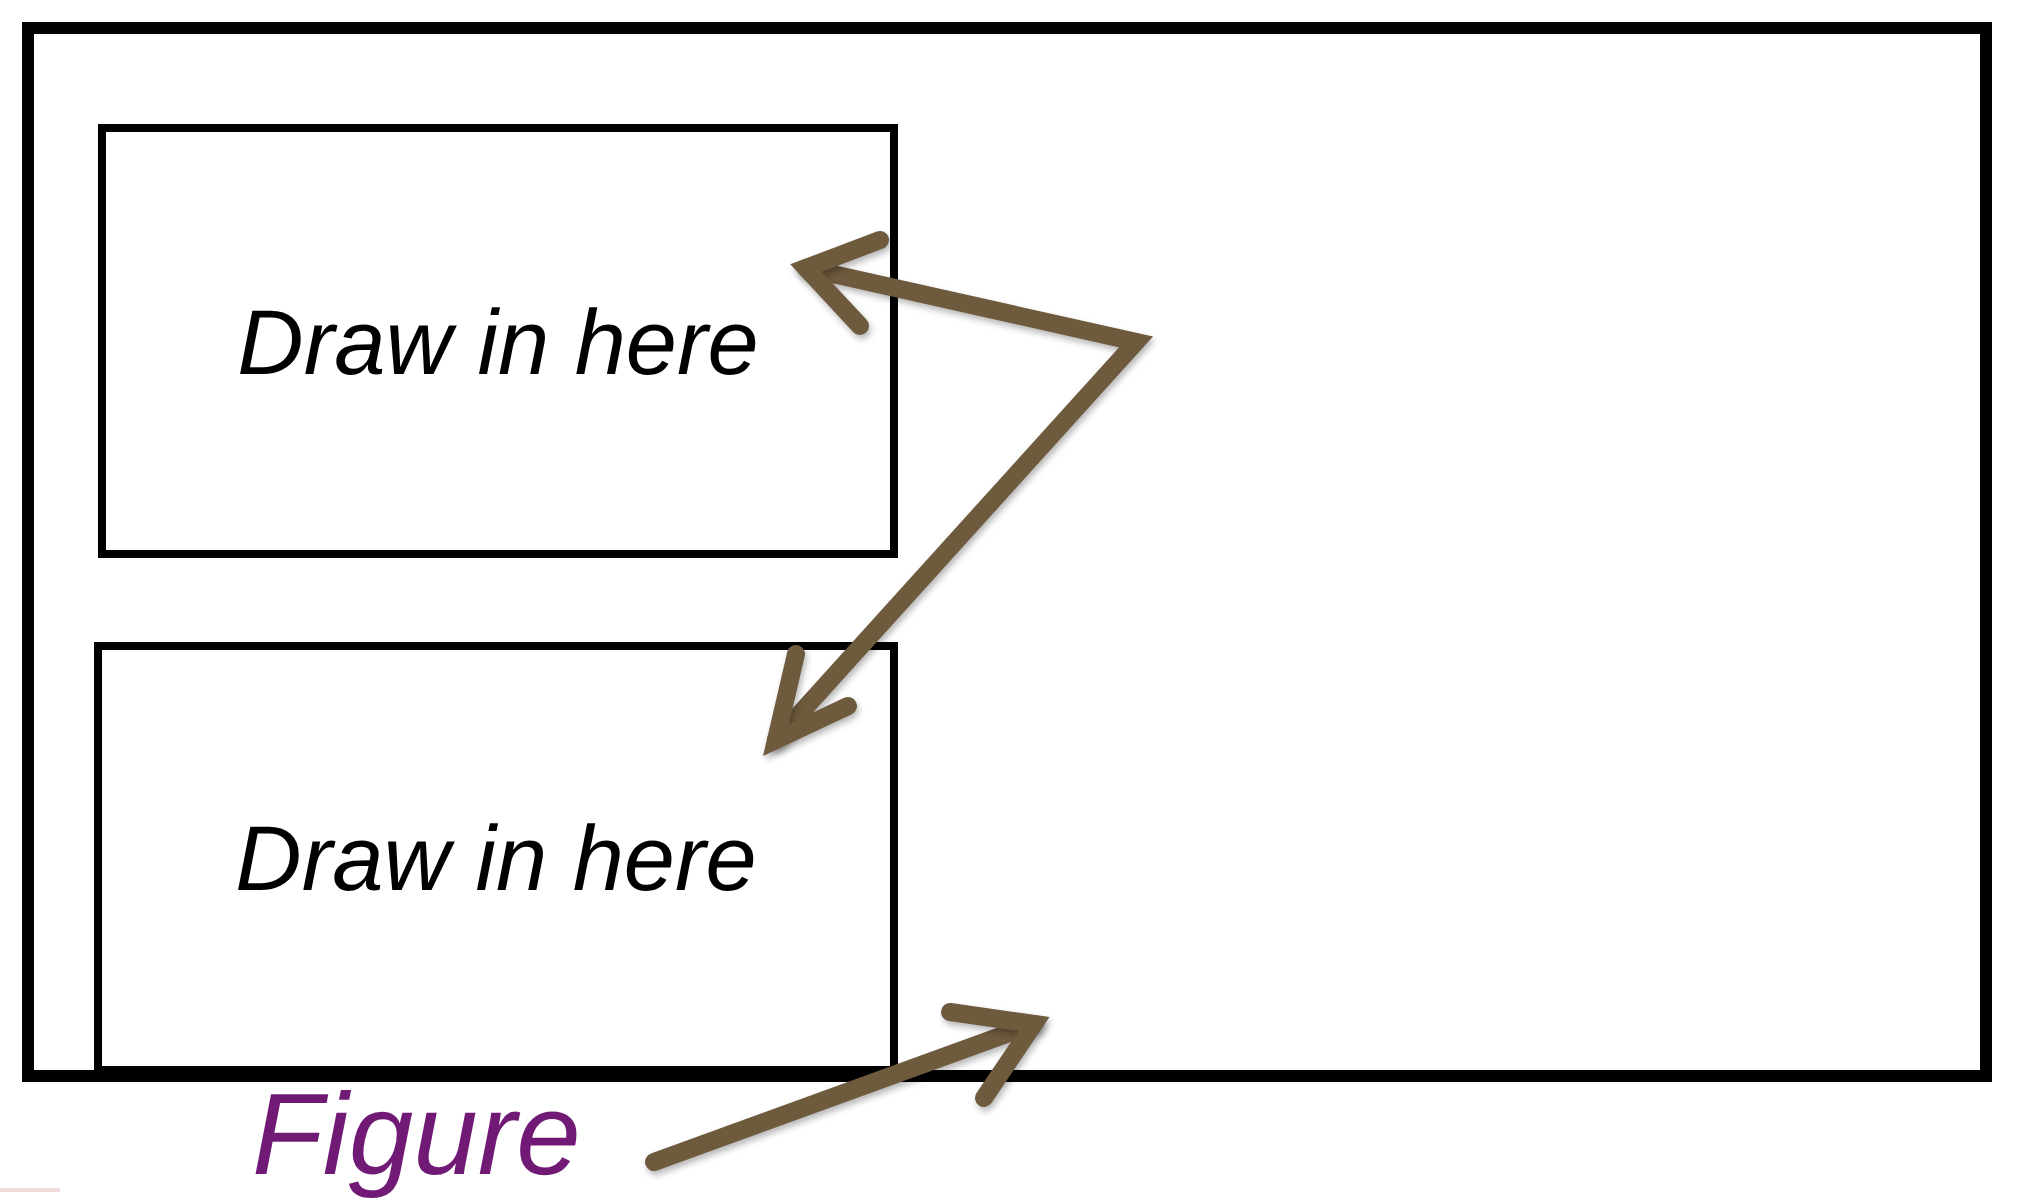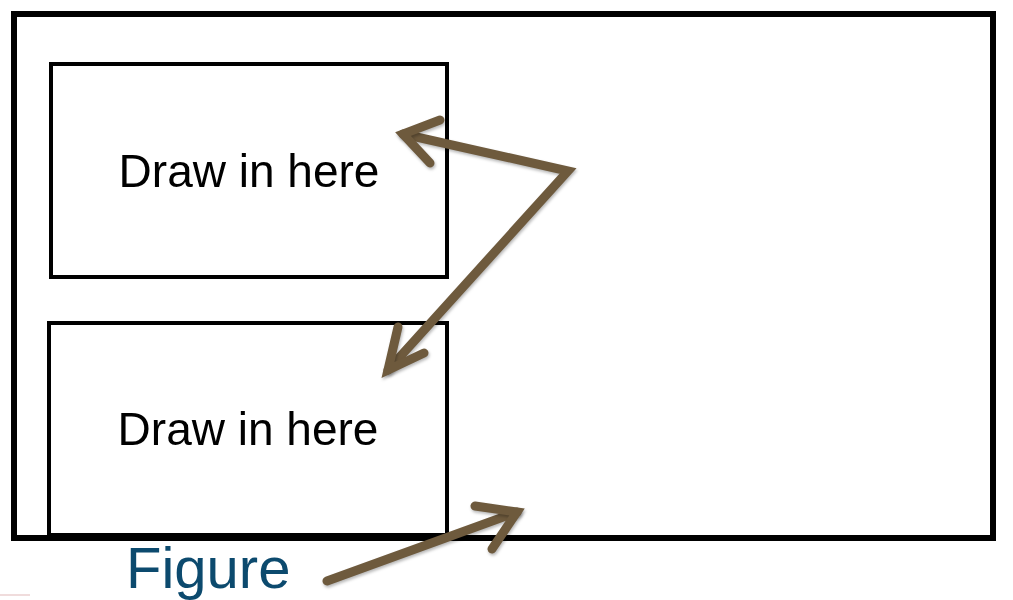--- a/index.html
+++ b/index.html
@@ -7,20 +7,21 @@
     padding: 0;
     background: #ffffff;
     font-family: "Liberation Sans", "DejaVu Sans", sans-serif;
   }
   .canvas {
     position: relative;
     width: 1013px;
     height: 600px;
     background: #ffffff;
     overflow: hidden;
+    font-style: italic;
   }
   .figure-box {
     position: absolute;
     left: 11px;
     top: 11px;
     width: 973px;   
     height: 518px;  
     border: 6px solid #000000;
     background: #ffffff;
   }
@@ -58,21 +59,21 @@
     line-height: 1.0;
     color: #000000;
     white-space: nowrap;
   }
   .figure-label {
     position: absolute;
     left: 126px;
     top: 539px;
     font-size: 58px;
     line-height: 1.0;
-    color: #0c4a6e;
+    color: #701a75;
     white-space: nowrap;
   }
   .arrow-layer {
     position: absolute;
     left: 0;
     top: 0;
     width: 1013px;
     height: 600px;
     pointer-events: none;
   }

